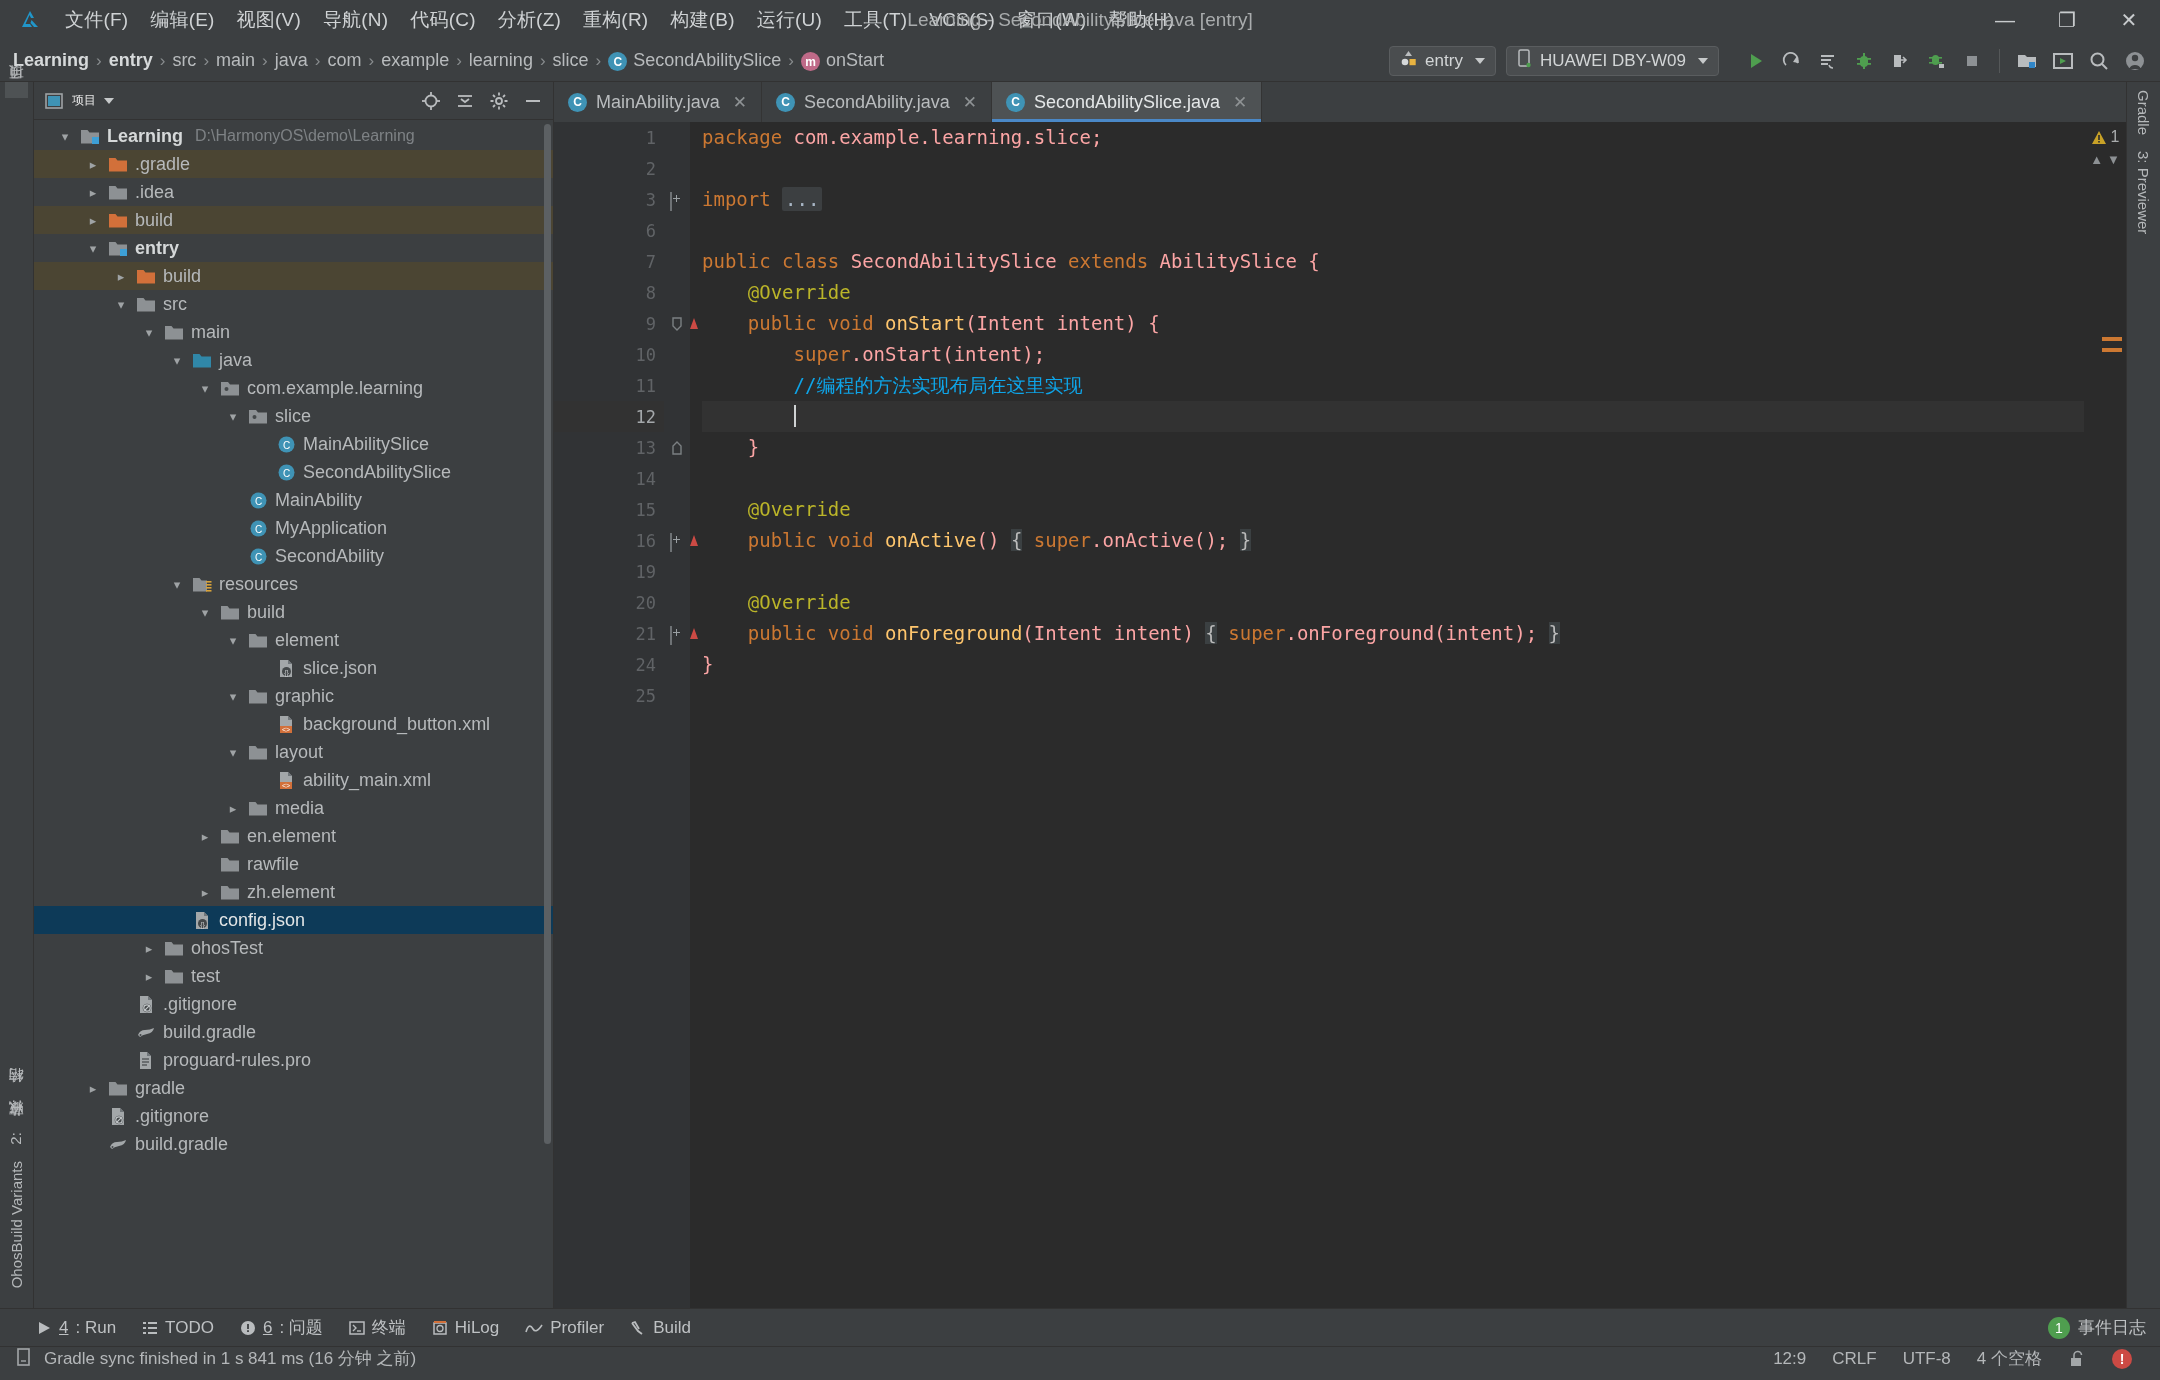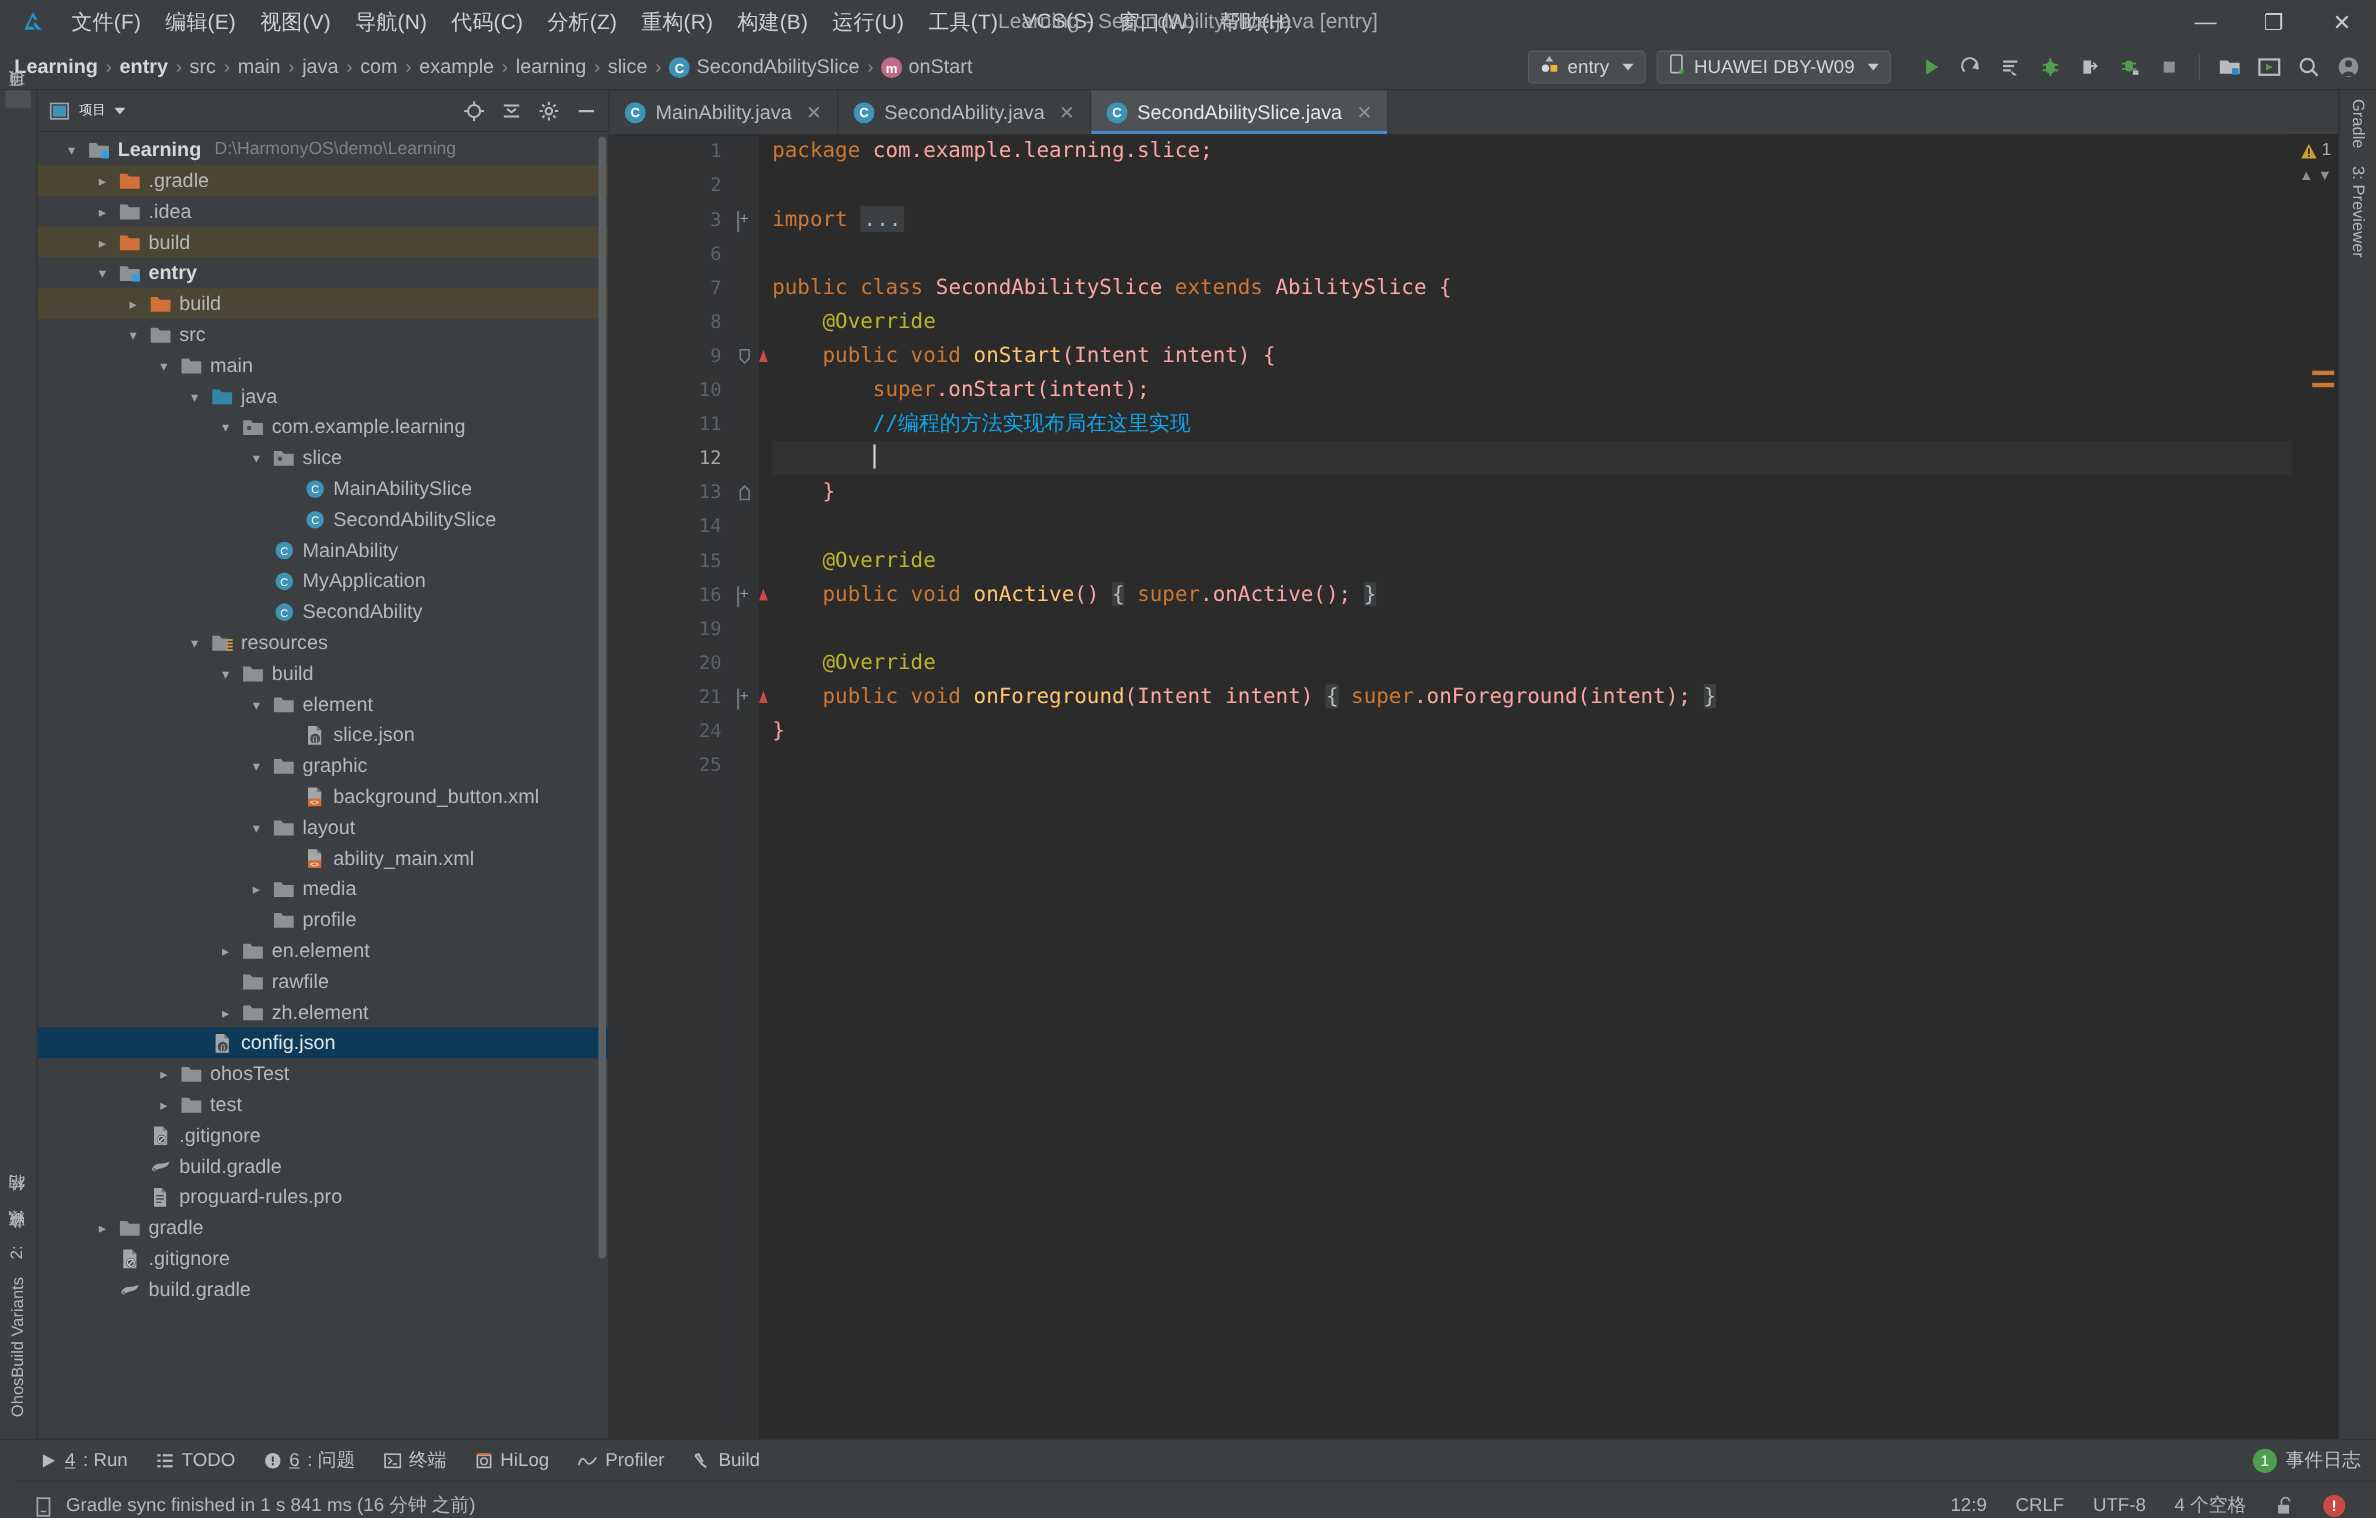--- a/index.html
+++ b/index.html
@@ -171,22 +171,22 @@
   .bb { display:flex; align-items:center; gap:7px; white-space:nowrap; }
   .bb u { text-decoration: underline; }
   .bb-right { margin-left:auto; display:flex; align-items:center; gap:8px; padding-right: 14px; }
   .badge-green {
     width:22px;height:22px;border-radius:50%;background:#4f9e4f;color:#fff;font-size:14px;
     display:inline-flex;align-items:center;justify-content:center;
   }
 
   
   .statusbar {
-    height: 34px; flex:0 0 34px; display:flex; align-items:flex-end;
-    background:#3c3f41; border-top:1px solid #323232; font-size:17px; color:#b4b7b9; padding-left: 14px; gap:10px;margin-left:16px;
+    height: 34px; flex:0 0 34px; display:flex; align-items:flex-start;
+    background:#3c3f41; border-top:1px solid #323232; font-size:17px; color:#b4b7b9; padding-left: 14px; gap:10px;
   }
   .sb-right { margin-left:auto; display:flex; align-items:center; gap: 26px; padding-right: 28px; }
   .err-dot { width:20px;height:20px;border-radius:50%;background:#cc4a44;color:#fff;font-size:14px;
              display:inline-flex;align-items:center;justify-content:center;font-weight:bold;}
   .lock { width:18px;height:18px; position:relative; }
 </style>
 </head>
 <body>
 
 <div class="app">
@@ -648,29 +648,20 @@
           </div>
           <div class="row" style="padding-left: 190px;">
             <span class="arrow">▸</span>
             <span class="ico" style="margin-left: 6px;">
               <svg width="20" height="17" viewBox="0 0 20 17">
                 <path d="M1 2 H7.5 L9.5 4.5 H19 V15.5 H1 Z" fill="#8d9194"></path>
               </svg>
             </span>
             <span class="label">media</span>
           </div>
-          <div class="row" style="padding-left: 190px;">
-            <span class="arrow"></span>
-            <span class="ico" style="margin-left: 6px;">
-              <svg width="20" height="17" viewBox="0 0 20 17">
-                <path d="M1 2 H7.5 L9.5 4.5 H19 V15.5 H1 Z" fill="#8d9194"></path>
-              </svg>
-            </span>
-            <span class="label">profile</span>
-          </div>
           <div class="row" style="padding-left: 162px;">
             <span class="arrow">▸</span>
             <span class="ico" style="margin-left: 6px;">
               <svg width="20" height="17" viewBox="0 0 20 17">
                 <path d="M1 2 H7.5 L9.5 4.5 H19 V15.5 H1 Z" fill="#8d9194"></path>
               </svg>
             </span>
             <span class="label">en.element</span>
           </div>
           <div class="row" style="padding-left: 162px;">

